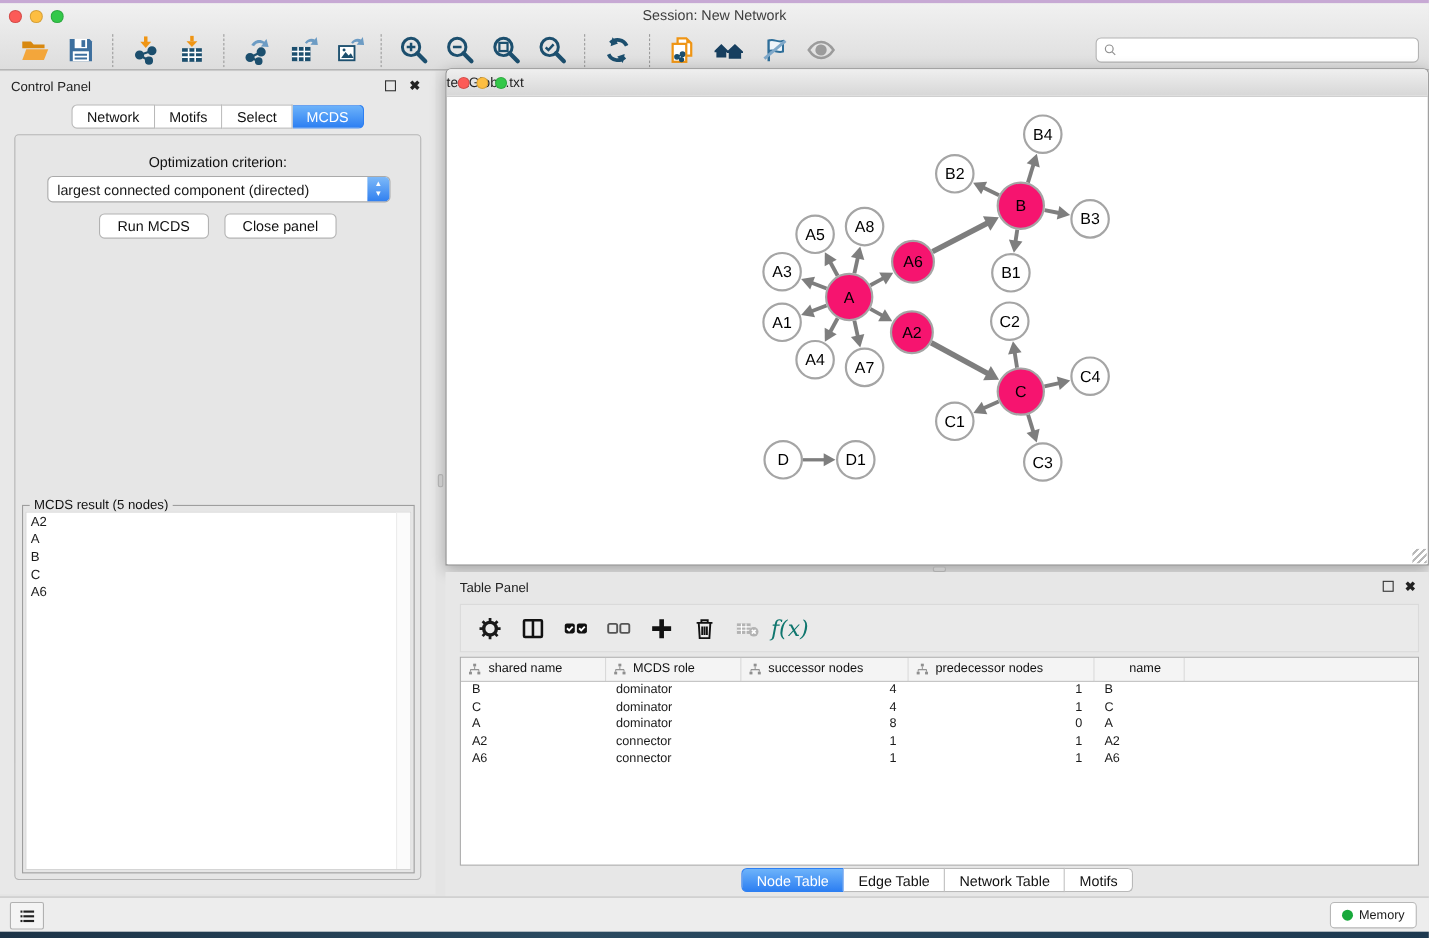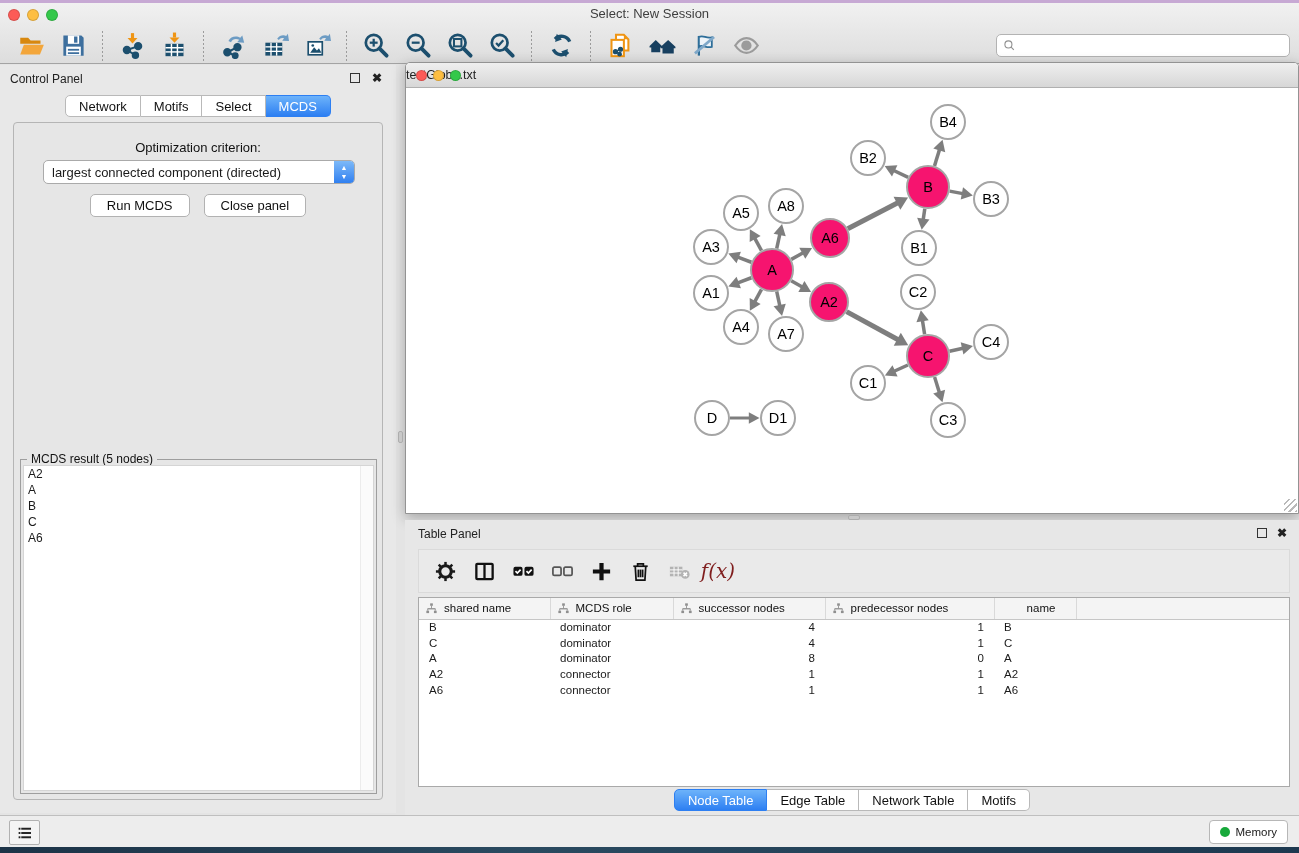--- a/index.html
+++ b/index.html
@@ -56,21 +56,21 @@
   #net-canvas { position:absolute; top:26px; left:1px; right:1px; bottom:0; background:#fff; }
   #resize-grip { position:absolute; right:1px; bottom:1px; width:13px; height:13px; cursor:nwse-resize;
      background:repeating-linear-gradient(135deg, transparent 0 3px, #b9b9b9 3px 4.5px); }
   .split-dot { background:#c8c8c8; border:1px solid #adadad; border-radius:2px; }
 
   
   #table-panel { left:405px; top:520px; width:894px; height:295px; background:#e7e7e7; }
   #tp-toolbar { position:absolute; left:13px; top:29px; right:9px; height:44px; background:#eaeaea; border:1px solid #dadada; display:flex; align-items:center; padding-left:13px; gap:13px; }
   .tp-icon { width:26px; height:26px; display:flex; align-items:center; justify-content:center; cursor:pointer; }
   .tp-icon svg { width:23px; height:23px; }
-  .tp-icon .fx { font-family:"DejaVu Serif", serif; font-style:italic; font-size:20px; color:#7f1d1d; }
+  .tp-icon .fx { font-family:"DejaVu Serif", serif; font-style:italic; font-size:20px; color:#0f766e; }
   .tp-icon.disabled { cursor:default; }
   #tp-tablewrap { position:absolute; left:13px; top:77px; right:9px; height:190px; background:#fff; border:1px solid #a9a9a9; overflow:hidden; }
   table { border-collapse:collapse; width:100%; table-layout:fixed; }
   th { height:21px; background:#f4f4f4; border-bottom:1px solid #c6c6c6; border-right:1px solid #d9d9d9; font-weight:normal; font-size:11.5px; color:#111;margin-top:12px; }
   th .th-inner { display:flex; align-items:center; justify-content:flex-start; padding-left:6px; gap:6px; }
   th .th-inner.center { justify-content:center; padding-left:12px; }
   th svg { width:13px; height:13px; }
   td { height:15.8px; font-size:11.5px; padding:0 10px; white-space:nowrap; overflow:hidden; }
   td.r { text-align:right; } td.l { text-align:left; }
   #tp-tabs { position:absolute; bottom:4px; width:100%; display:flex; justify-content:center; }
@@ -90,21 +90,21 @@
 
   <div id="desk-top" class="abs"></div>
 
   <div id="chrome" class="abs">
     <div id="titlebar">
       <div class="lights">
         <span class="light red"></span>
         <span class="light yellow"></span>
         <span class="light green"></span>
       </div>
-      <span>Select: New Session</span>
+      <span>Session: New Network</span>
     </div>
     <div id="main-toolbar">
         <div class="tb-icon">
           <svg viewBox="0 0 24 24">
             <path d="M2 5h7l2.2 2.5H20v3H2z" fill="#d8880f"></path>
             <path d="M2 20l3.2-8.6H23L19.5 20z" fill="#f3a63b"></path>
           </svg>
         </div>
         <div class="tb-icon">
           <svg viewBox="0 0 24 24">

